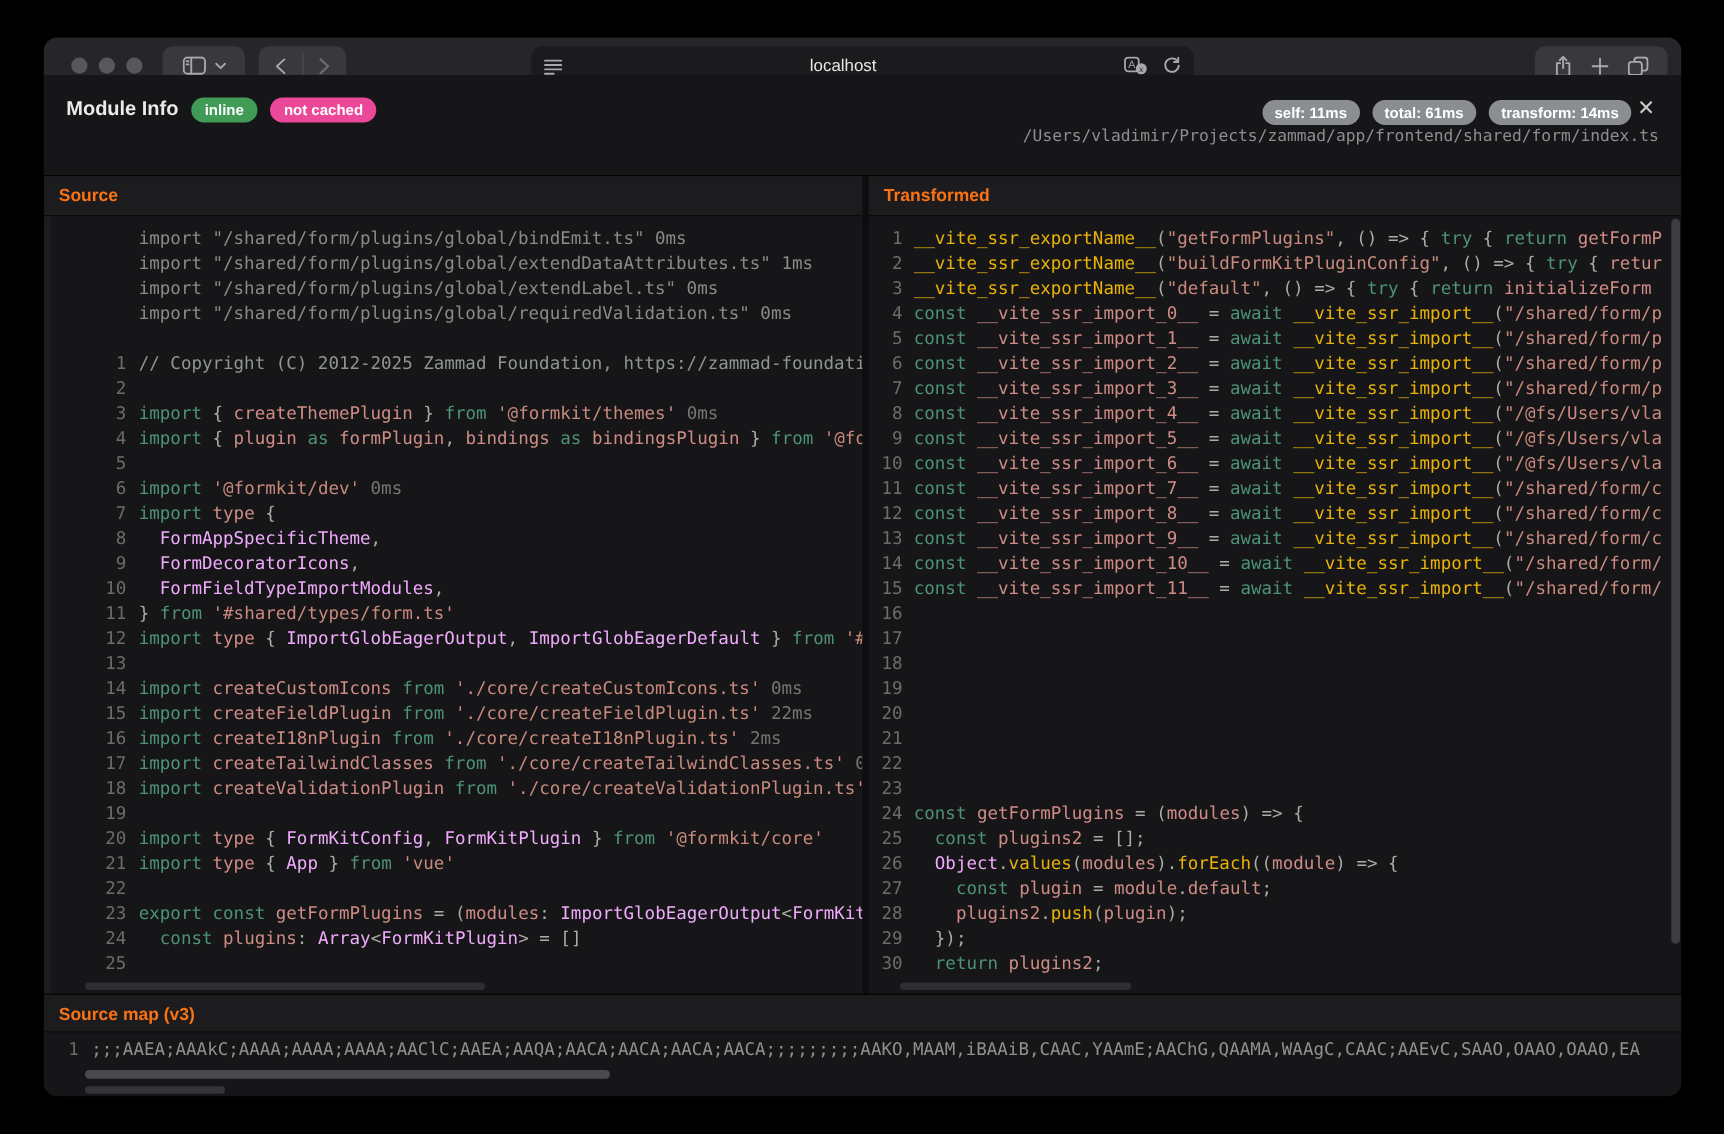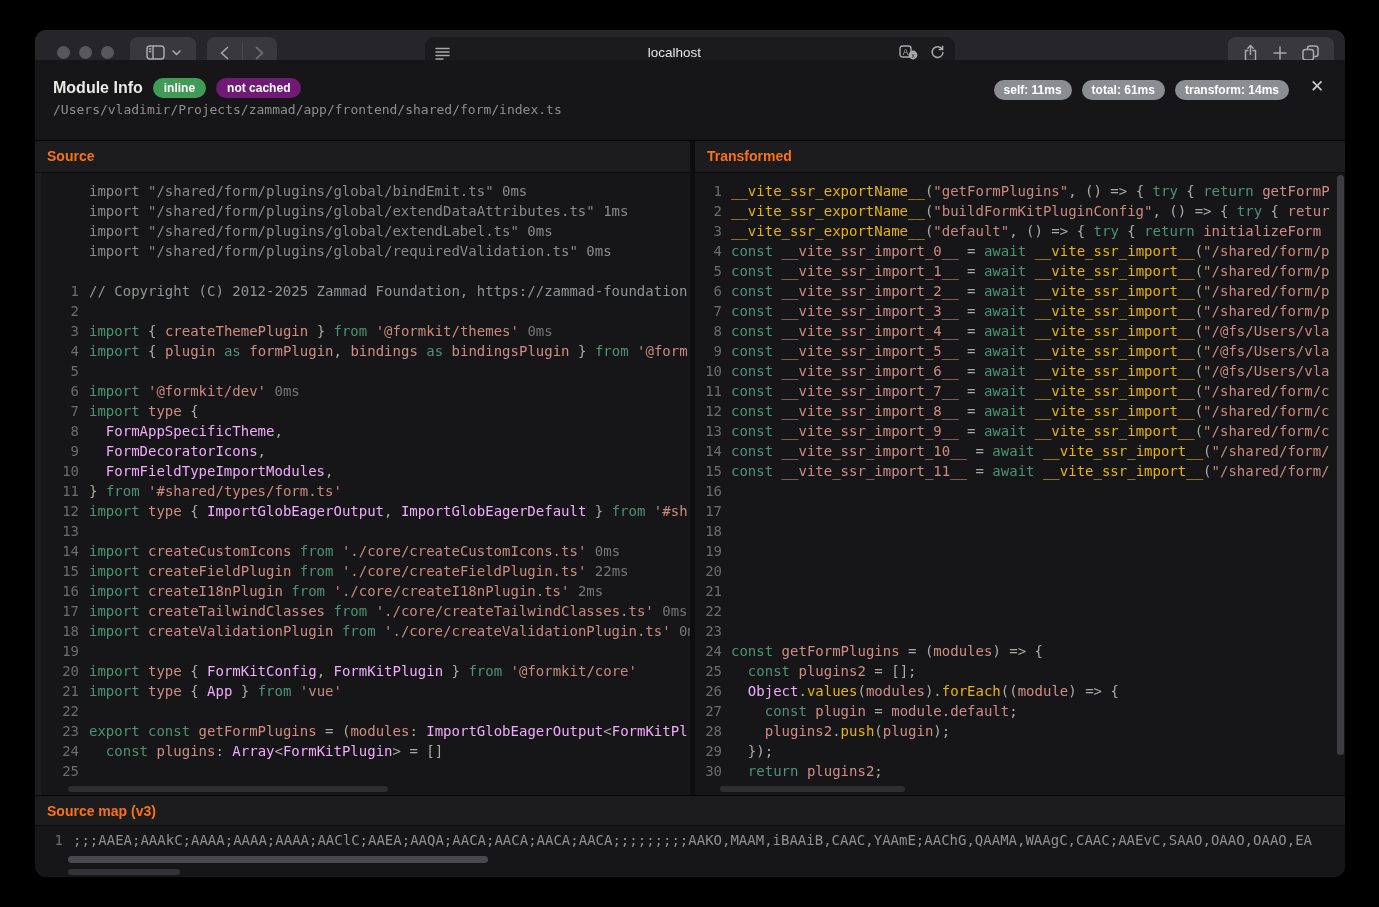--- a/index.html
+++ b/index.html
@@ -28,48 +28,48 @@
   .url-right { display:flex; align-items:center; gap:12px; }
   .pill-right { left:1193px; width:106px; justify-content:space-evenly; }
   .icn { display:inline-flex; align-items:center; justify-content:center; }
   svg.st { stroke:#A9A9AC; fill:none; stroke-width:1.5; stroke-linecap:round; stroke-linejoin:round; }
   svg.st-dim { stroke:#6B6B6F; fill:none; stroke-width:1.8; stroke-linecap:round; stroke-linejoin:round; }
 
   
   .page { flex:1; background:#0D0D0F; display:flex; flex-direction:column; }
 
   
-  .mod-header { position:relative; height:80px; flex:none; background:#161619; padding:18px 18px 0 18px; }
+  .mod-header { position:relative; height:80px; flex:none; background:#161619; padding:18px 18px 0 18px;text-align:right; }
   .title-row { display:flex; align-items:center; gap:10px; }
   .page-title { color:#ECEAE6; font-size:16px; font-weight:700; }
   .badge { border-radius:11px; padding:3px 11px; font-size:12px; font-weight:700; color:#fff; }
   .badge-green { background:#3F9B55; }
-  .badge-orange { background:#701a75; }
+  .badge-orange { background:#ec4899; }
   .file-path { margin-top:4px; font-family:"DejaVu Sans Mono", monospace; font-size:13px; color:#8E8E90; }
-  .timings { position:absolute; right:56px; top:20px; display:flex; gap:10px;padding-left:43px; }
+  .timings { position:absolute; right:40px; top:20px; display:flex; gap:10px;padding-left:43px; }
   .timing-badge { background:#8A8D92; color:#fff; border-radius:10px; padding:3px 10px;
                   font-size:12px; font-weight:700; }
   .close-x { position:absolute; right:16px; top:14px; color:#C9C9CB; font-size:17px;
              width:24px; height:24px; display:flex; align-items:center; justify-content:center; cursor:default; }
 
   
   .panels { flex:1; display:flex; gap:5px; background:#0D0D0F; border-top:1px solid #050506; }
   .panel { display:flex; flex-direction:column; background:#161619; min-width:0; }
   .panel-src { width:655px; flex:none; }
   .panel-tr { flex:1; }
   .panel-h { height:32px; flex:none; background:#1C1C1F; color:#f97316; font-size:14px; font-weight:700;
              padding:7px 12px; border-bottom:1px solid #0B0B0C; }
   .panel-b { flex:1; position:relative; overflow:hidden; padding-top:8px; }
   .edge-track { position:absolute; left:0; top:0; bottom:0; width:6px; background:#1D1D20; }
 
   
   .code { font-family:"DejaVu Sans Mono", monospace; font-size:14px; line-height:20px; color:#D4D0C4; }
   .code-row { display:flex; height:20px; white-space:pre; overflow:hidden; }
   .panel-src .ln { width:30px; flex:none; text-align:right; color:#6C6C6C; margin-right:10px; }
-  .panel-src .code { padding-left:14px; }
+  .panel-src .code { padding-left:4px;margin-left:32px; }
   .panel-tr .ln { width:22px; flex:none; text-align:right; color:#6C6C6C; margin-right:9px; }
   .panel-tr .code { padding-left:5px; }
   .lc { flex:1; overflow:hidden; }
   .tk-keyword { color:#4D9375; }
   .tk-string  { color:#C98A7D; }
   .tk-var     { color:#CF8C85; }
   .tk-type    { color:#f0abfc; }
   .tk-func    { color:#eab308; }
   .tk-comment { color:#8F9690; }
   .tk-dim     { color:#767676; }

